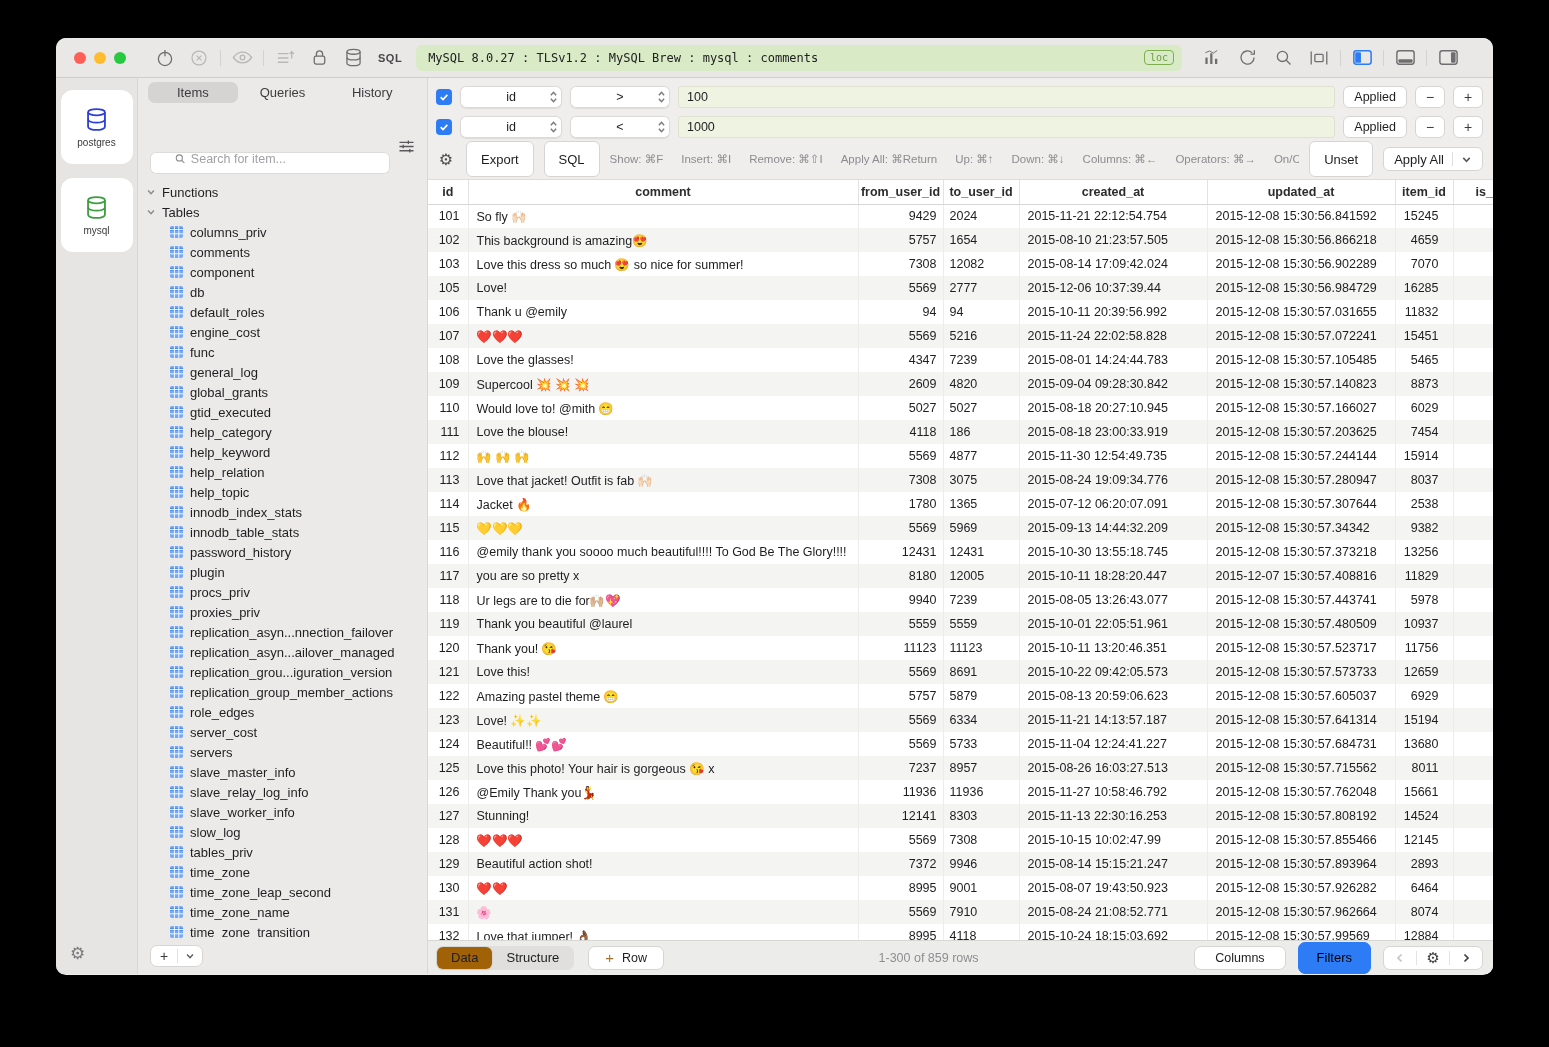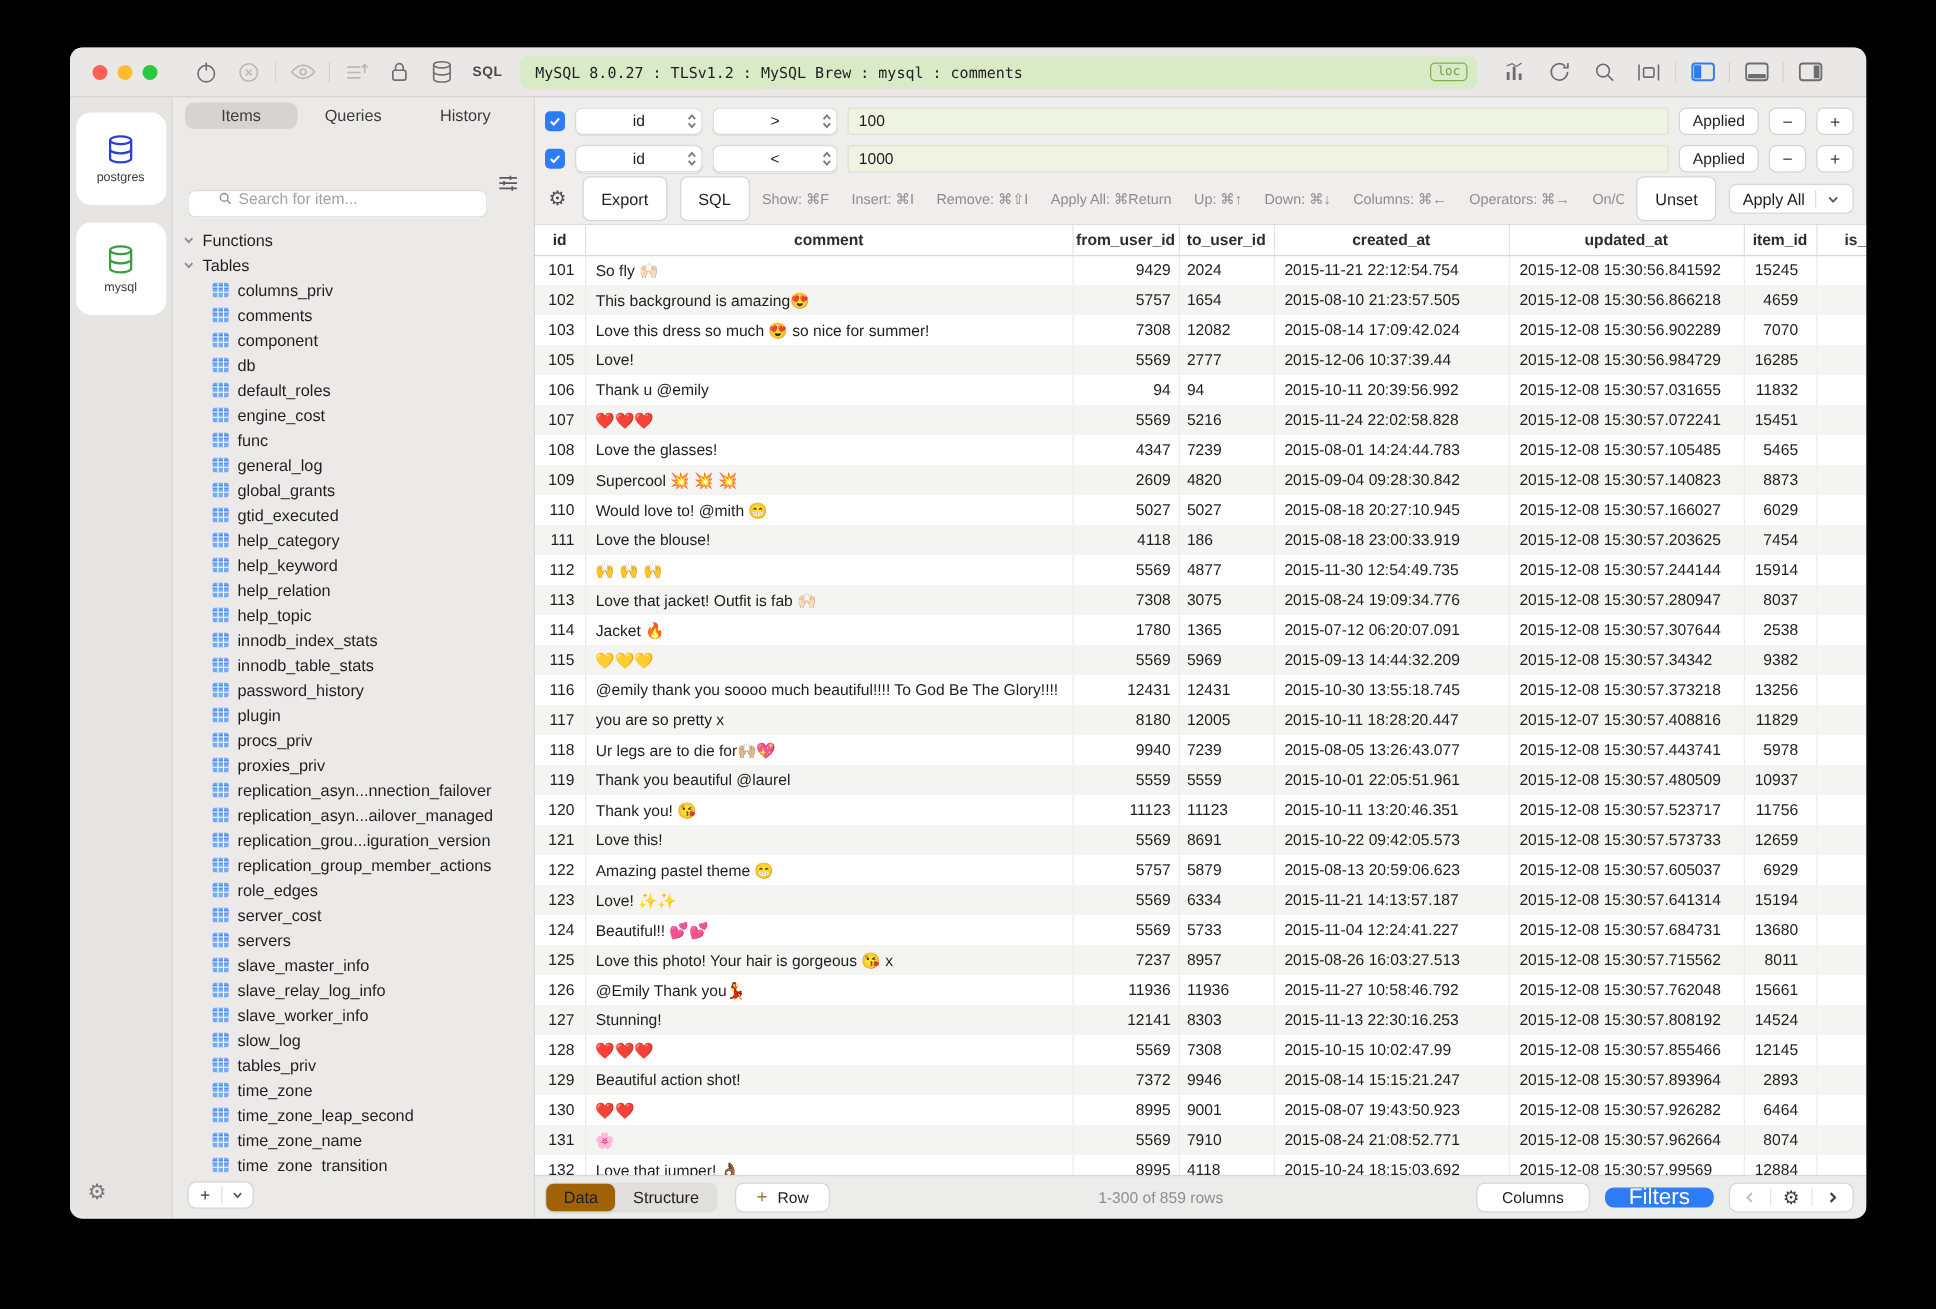--- a/index.html
+++ b/index.html
@@ -117,22 +117,22 @@
   .statusbar { height:34px; background:#ececea; border-top:1px solid #d8d7d5;
     display:flex; align-items:center; padding:0 10px 0 8px; position:relative; gap:14px; }
   .seg { display:flex; background:#e0dfdd; border-radius:7px; padding:1px; height:24px; }
   .seg .sg { font-size:13px; color:#1e1e20; padding:0 14px; display:flex; align-items:center;
     border-radius:6px; }
   .seg .sg.sel { background:#a16207; box-shadow:0 0 0 .5px #d0cfcd, 0 1px 2px rgba(0,0,0,.1); }
   .rowbtn { height:24px; gap:8px; padding:0 16px; border-radius:7px; }
   .rowbtn .plus { color:#a5762f; font-size:15px; }
   .count { position:absolute; left:47%; transform:translateX(-50%); font-size:12.5px; color:#8e8e92; }
   .sb-right { margin-left:auto; display:flex; align-items:center; gap:12px; }
-  .btn-blue { background:#2e7cf5; border:1px solid #2e7cf5; color:#ffffff; border-radius:7px;
-    height:16px; font-size:18px; padding:0 18px; display:inline-flex; align-items:center; }
+  .btn-blue { background:#2e7cf5; border:1px solid #2e7cf5; color:#000000; border-radius:7px;
+    height:32px; font-size:13px; padding:0 18px; display:inline-flex; align-items:center; }
   .btn-w { border-radius:7px; height:24px; padding:0 20px; }
   .nav-group { display:flex; align-items:center; background:#fff; border:1px solid #d6d5d3;
     border-radius:7px; height:24px; overflow:hidden; }
   .nav-group .ng { width:32px; height:100%; display:flex; align-items:center; justify-content:center; }
   .nav-group .vsep { width:1px; height:14px; background:#e4e3e1; }
   .ng-gear { font-size:15px; color:#3f3f41; }
 </style>
 </head>
 <body>
 

